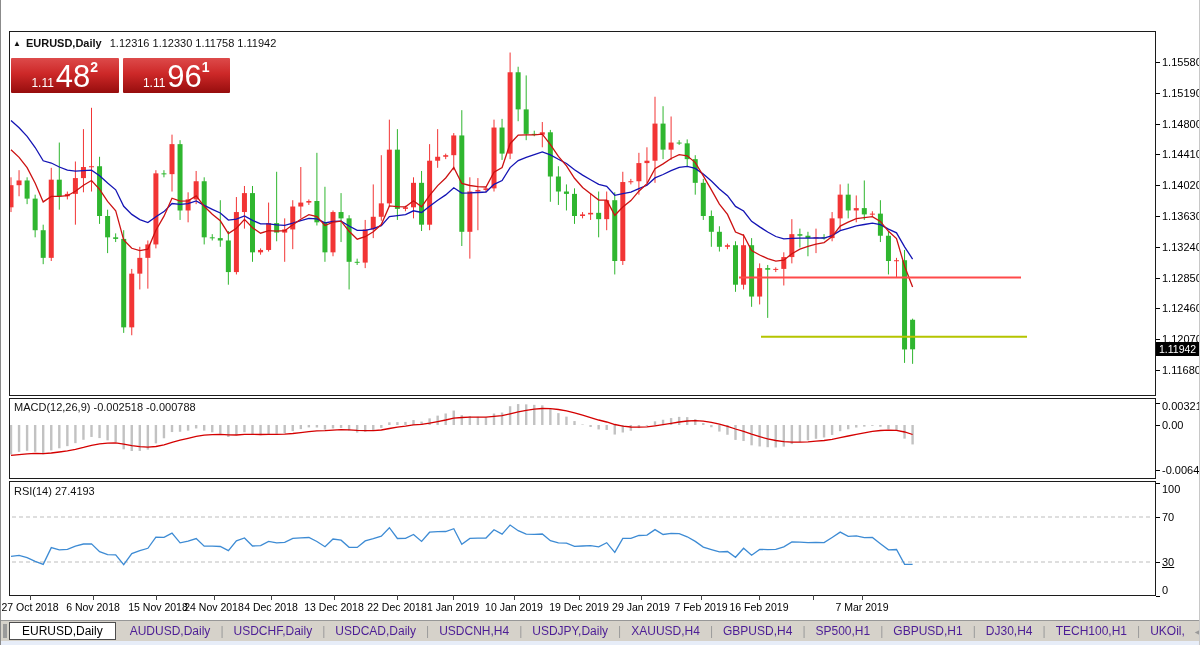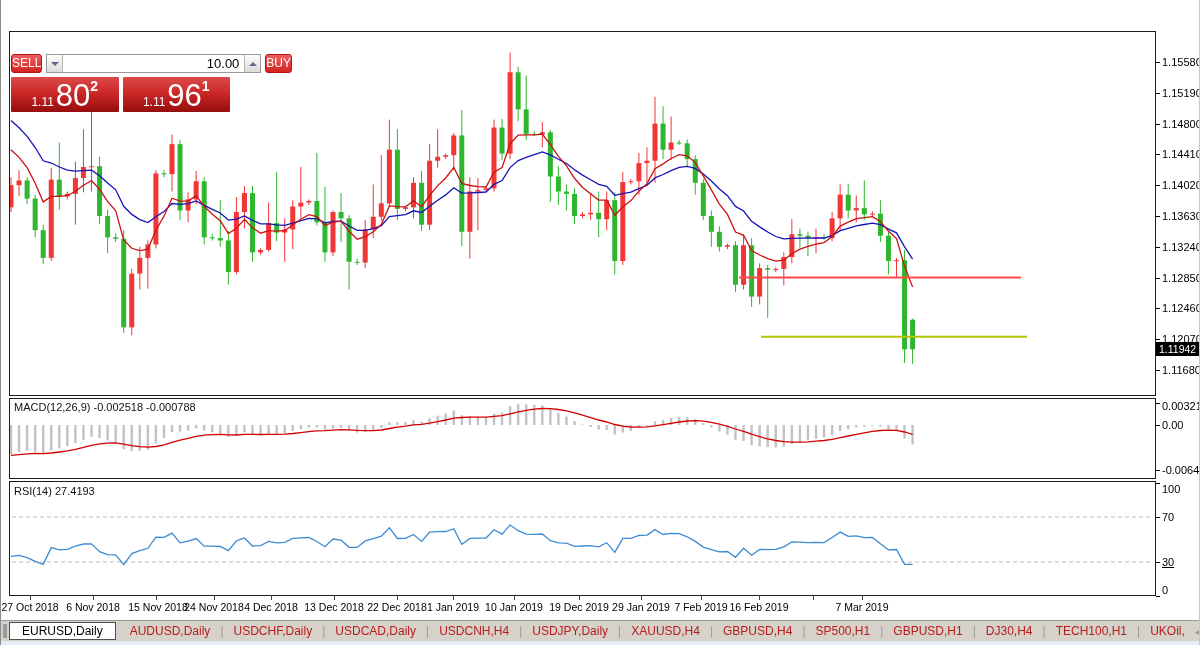--- a/index.html
+++ b/index.html
@@ -64,21 +64,21 @@
              color:#fff;display:flex;align-items:flex-end;justify-content:center;
              padding-bottom:3px;border-radius:1px;}
   .price-box .small{font-size:12px;margin-right:2px;line-height:14px;}
   .price-box .big{font-size:31px;line-height:27px;font-weight:400;}
   .price-box .sup{font-size:14px;line-height:12px;align-self:flex-start;margin-top:3px;font-weight:bold;}
   #price-gap{width:4px;}
 
   
   #tab-bar{position:absolute;left:0;top:620px;width:1200px;height:21px;background:#d6d2ca;
            border-top:1px solid #979797;box-sizing:border-box;display:flex;align-items:center;font-size:12px;}
-  .tab{color:#b91c1c;padding:0 10px;white-space:nowrap;}
+  .tab{color:#4c1d95;padding:0 10px;white-space:nowrap;}
   .tab.active{background:#fff;border:1px solid #4d4d4d;color:#000;padding:1px 12px;margin:0 4px 0 2px;}
   .tab-pipe{color:#9a9a9a;}
   #bottom-strip{position:absolute;left:0;top:641px;width:1200px;height:4px;background:#e7edf8;}
 </style>
 </head>
 <body>
 
 <div id="stage">
 
 
@@ -435,41 +435,35 @@
       </svg>
   </div>
   <div class="pane" id="pane-rsi">
     <svg id="svg-rsi" width="1145" height="113" viewBox="0 0 1145 113">
         <line x1="2" y1="35" x2="1143" y2="35" stroke="#bdbdbd" stroke-width="1" stroke-dasharray="4 3"></line>
         <line x1="2" y1="80" x2="1143" y2="80" stroke="#bdbdbd" stroke-width="1" stroke-dasharray="4 3"></line>
         <polyline points="1.0,74.4 9.1,73.3 17.1,75.7 25.2,79.4 33.2,82.4 41.3,65.6 49.3,67.8 57.4,67.3 65.4,64.2 73.5,62.0 81.5,61.9 89.6,69.7 97.6,72.6 105.7,72.8 113.7,82.6 121.8,71.6 129.8,68.7 137.9,66.3 145.9,55.2 154.0,55.3 162.0,51.1 170.1,60.8 178.1,59.2 186.2,56.6 194.2,64.1 202.3,64.2 210.3,64.5 218.4,68.7 226.4,58.8 234.5,56.0 242.5,64.0 250.6,63.6 258.6,59.4 266.7,60.8 274.7,60.3 282.8,56.4 290.8,55.8 298.9,55.5 306.9,59.5 315.0,64.7 323.0,57.0 331.1,58.2 339.1,65.3 347.2,65.4 355.2,58.9 363.3,56.6 371.3,54.1 379.4,45.7 387.4,56.5 395.5,56.3 403.5,52.4 411.6,59.4 419.6,50.2 427.7,49.7 435.7,49.5 443.8,46.7 451.8,62.2 459.9,56.4 467.9,56.2 476.0,56.0 484.0,47.8 492.1,52.1 500.1,43.0 508.2,48.7 516.2,52.2 524.3,52.3 532.3,52.0 540.4,58.7 548.4,60.8 556.5,61.1 564.5,64.3 572.6,64.0 580.6,63.7 588.7,64.8 596.7,60.7 604.8,70.3 612.8,56.4 620.9,56.3 628.9,53.5 637.0,53.1 645.0,47.6 653.1,52.5 661.1,51.4 669.2,51.6 677.2,54.8 685.3,59.4 693.3,65.1 701.4,67.6 709.4,69.9 717.5,69.5 725.5,75.3 733.6,66.2 741.6,73.2 749.7,67.4 757.7,67.6 765.8,67.4 773.8,64.8 781.9,59.9 789.9,60.2 798.0,60.7 806.0,60.5 814.1,60.6 822.1,55.5 830.2,50.1 838.2,54.4 846.3,53.8 854.3,55.6 862.4,55.4 870.4,61.7 878.5,67.8 886.5,67.5 894.6,82.4 902.6,82.4" fill="none" stroke="#3d8bd4" stroke-width="1.3"></polyline>
       </svg>
   </div>
 
+  <div class="pane-label" id="main-title">
+    <span class="tri">▲</span><span class="sym">EURUSD,Daily</span><span class="nums">1.12316 1.12330 1.11758 1.11942</span>
+  </div>
   <div class="pane-label" id="macd-label">
     <span>MACD(12,26,9)</span>&nbsp;<span>-0.002518</span>&nbsp;<span>-0.000788</span>
   </div>
   <div class="pane-label" id="rsi-label">
     <span>RSI(14)</span>&nbsp;<span>27.4193</span>
   </div>
 
   <div id="trade-panel">
-    <div id="trade-row">
-      <div class="trade-btn" id="sell-btn">SELL</div>
-      <div id="vol-group">
-        <button class="spin-btn" id="vol-down"></button>
-        <input id="vol-field" value="10.00" style="">
-        <button class="spin-btn" id="vol-up"></button>
-      </div>
-      <div class="trade-btn" id="buy-btn">BUY</div>
-    </div>
     <div id="price-row">
       <div class="price-box">
         <span class="small">1.11</span>
-          <span class="big">80</span>
+          <span class="big">48</span>
           <span class="sup">2</span>
       </div>
       <div id="price-gap"></div>
       <div class="price-box">
         <span class="small">1.11</span>
           <span class="big">96</span>
           <span class="sup">1</span>
       </div>
     </div>
   </div>

